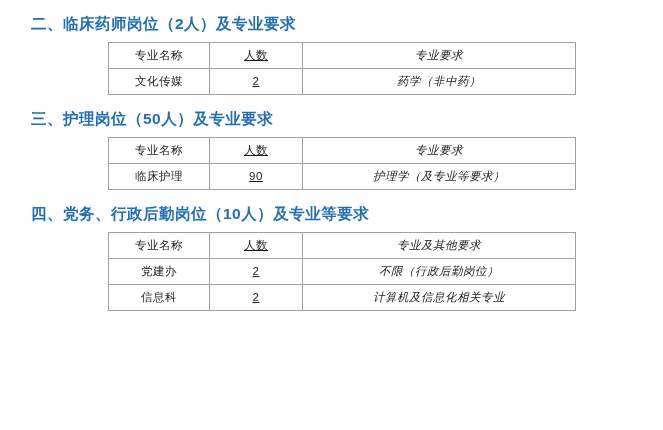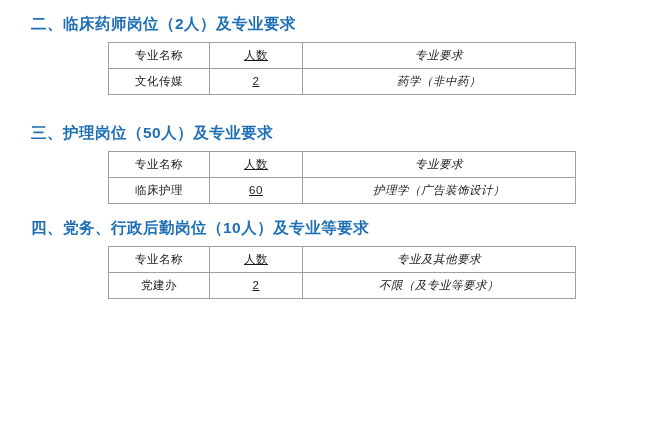--- a/index.html
+++ b/index.html
@@ -79,53 +79,58 @@
         <tr class="row-tall">
           <td class="col-name">文化传媒</td>
           <td class="col-num">2</td>
           <td class="col-req">药学（非中药）</td>
         </tr>
       </tbody>
         </table>
     </div>
   </div>
 
-  <div class="section" style="margin-top:28px;">
+  <div class="section" style="margin-top:14px;">
     <div class="section-heading">三、护理岗位（50人）及专业要求</div>
     <div class="table-wrap">
       <table class="req-table">
         <tbody>
             <tr class="head row-tall">
           <td class="col-name">专业名称</td>
           <td class="col-num">人数</td>
           <td class="col-req">专业要求</td>
         </tr>
         <tr class="row-tall">
           <td class="col-name">临床护理</td>
-          <td class="col-num">60</td>
-          <td class="col-req">护理学（广告装饰设计）</td>
+          <td class="col-num">90</td>
+          <td class="col-req">护理学（及专业等要求）</td>
         </tr>
       </tbody>
         </table>
     </div>
   </div>
 
   <div class="section" style="margin-top:14px;">
     <div class="section-heading">四、党务、行政后勤岗位（10人）及专业等要求</div>
     <div class="table-wrap">
       <table class="req-table">
         <tbody>
             <tr class="head row-tall">
           <td class="col-name">专业名称</td>
           <td class="col-num">人数</td>
           <td class="col-req">专业及其他要求</td>
         </tr>
         <tr class="row-tall">
           <td class="col-name">党建办</td>
           <td class="col-num">2</td>
-          <td class="col-req">不限（及专业等要求）</td>
+          <td class="col-req">不限（行政后勤岗位）</td>
+        </tr>
+        <tr class="row-tall">
+          <td class="col-name">信息科</td>
+          <td class="col-num">2</td>
+          <td class="col-req">计算机及信息化相关专业</td>
         </tr>
       </tbody>
         </table>
     </div>
   </div>
 
 </div>
 
 </body></html>

